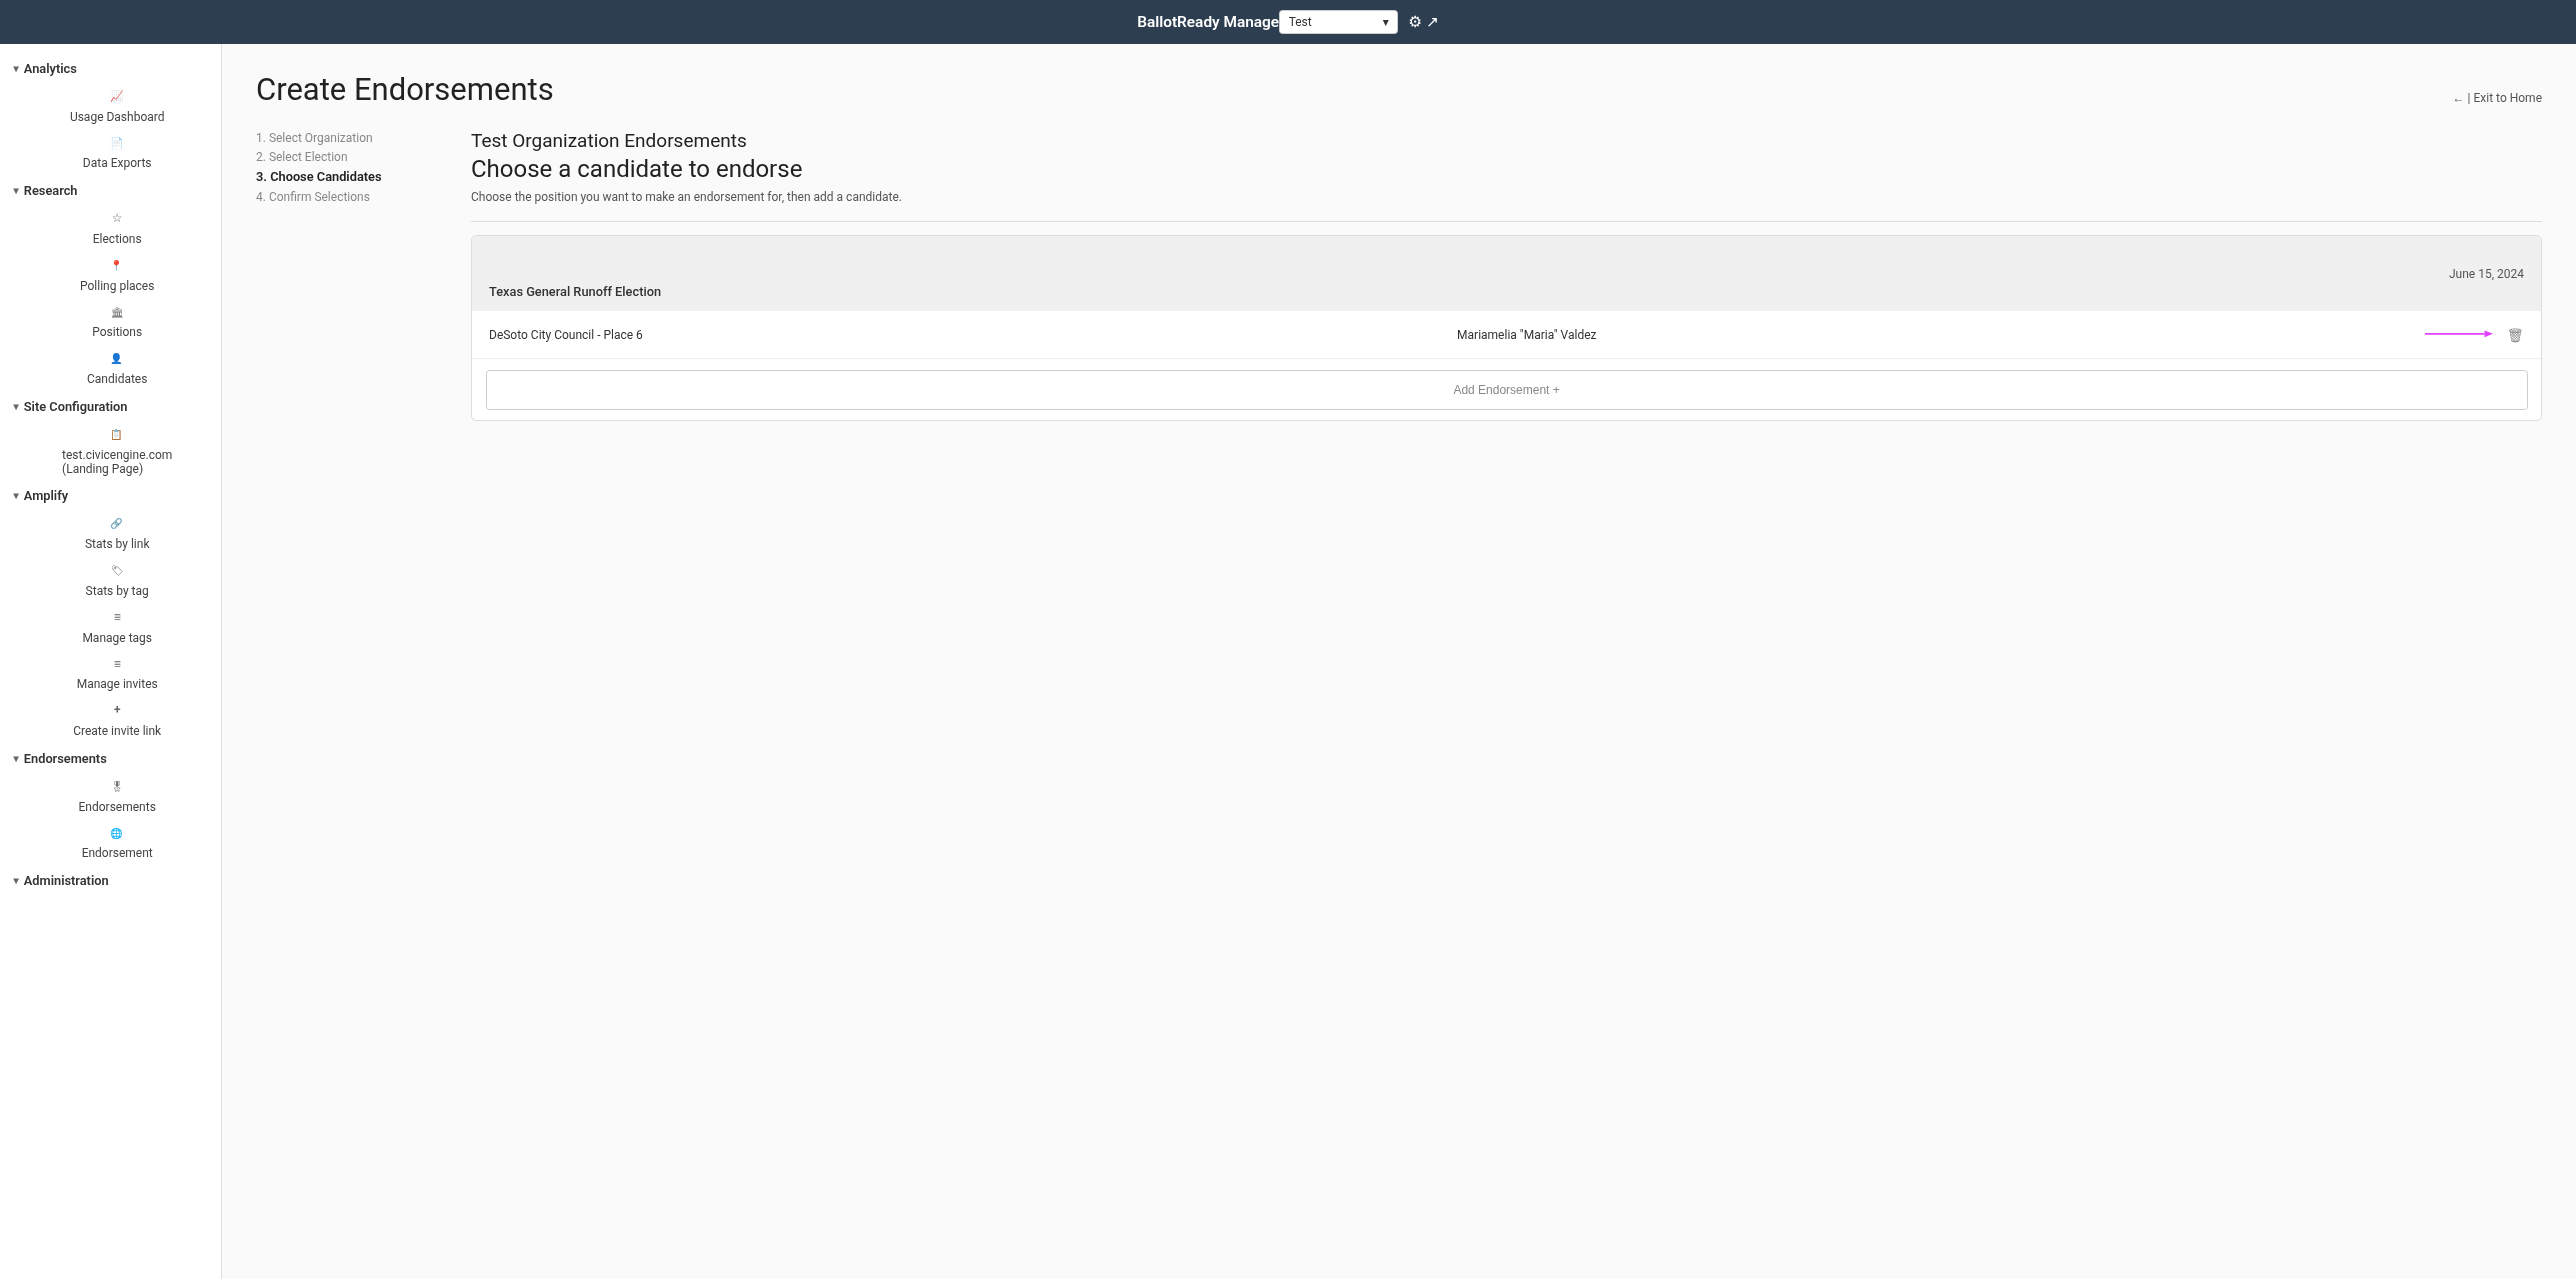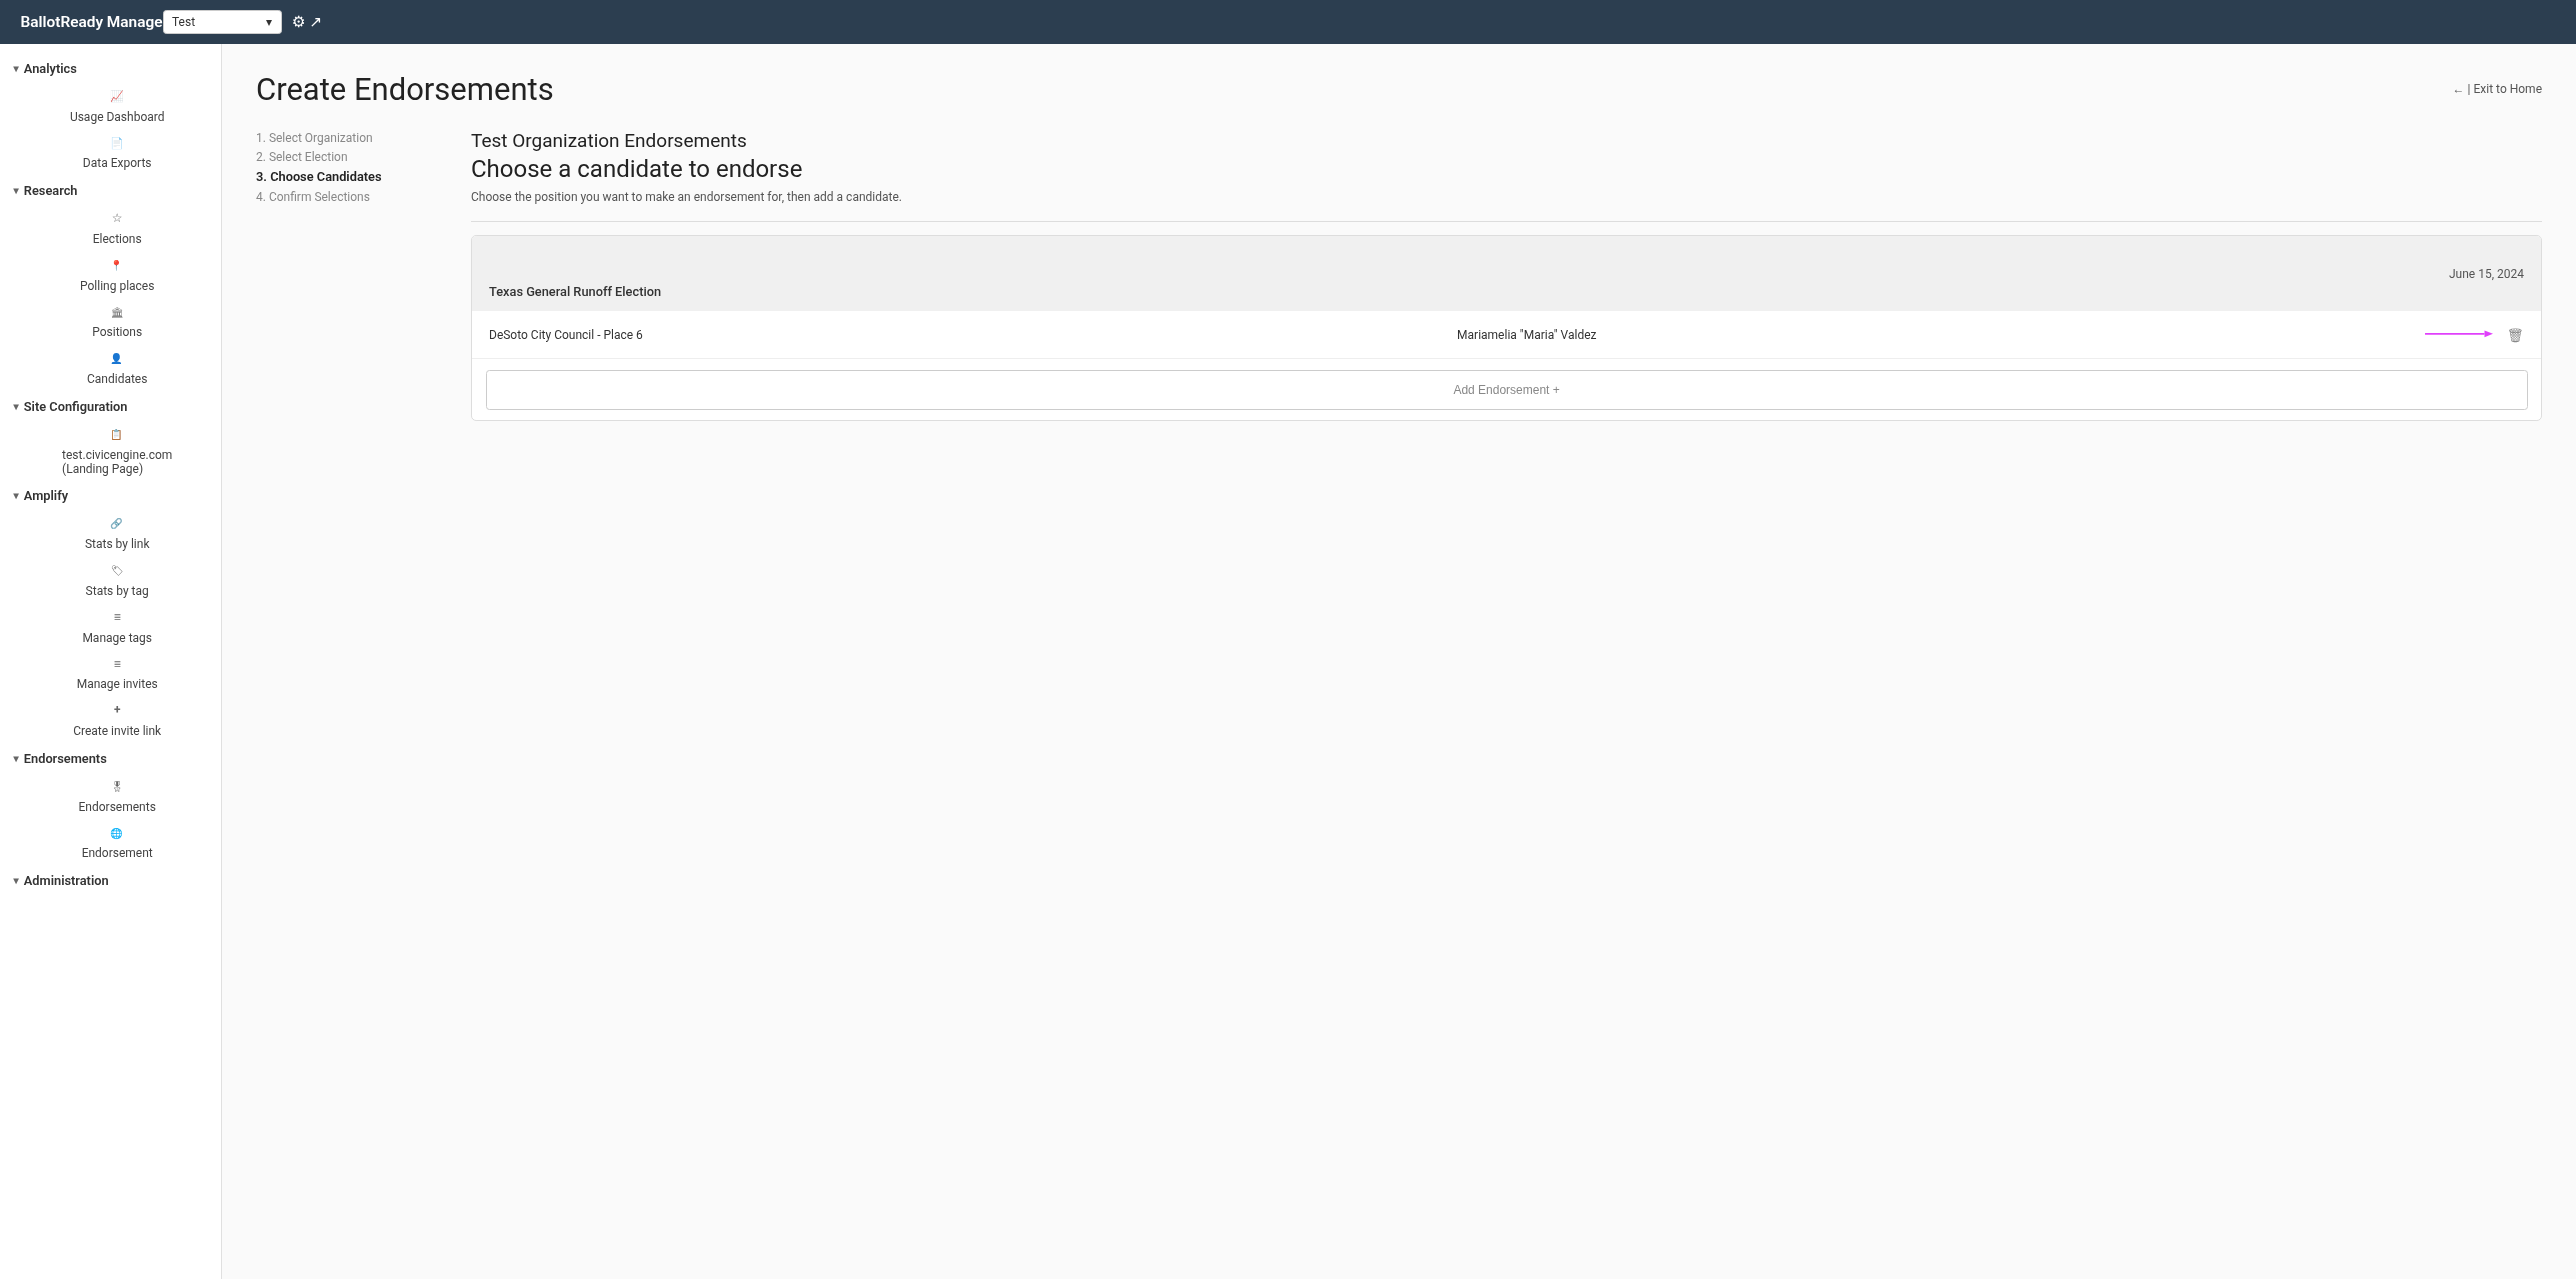--- a/index.html
+++ b/index.html
@@ -4,21 +4,21 @@
   <style>
     * { box-sizing: border-box; margin: 0; padding: 0; }
     body { font-family: -apple-system, BlinkMacSystemFont, 'Segoe UI', Roboto, sans-serif; background: #f5f5f5; height: 100vh; display: flex; flex-direction: column; }
 
     
     .header {
       background: #2c3e50;
       color: white;
       display: flex;
       align-items: center;
-      justify-content: flex-start;
+      justify-content: center;
       padding: 0 20.5px;
       height: 44px;
       flex-shrink: 0;
     }
     .header-title {
       font-size: 15.4px;
       font-weight: 600;
       color: white;
     }
     .header-right {
@@ -109,21 +109,21 @@
     .page-title {
       font-size: 31px;
       font-weight: 400;
       color: #222;
     }
     .exit-link {
       font-size: 12px;
       color: #555;
       text-decoration: none;
       cursor: pointer;
-      margin-top: 11px;
+      margin-top: 20px;
     }
     .stepper-item {
       font-size: 12px;
       color: #888;
       padding: 2.6px 0;
     }
     .stepper-item.active {
       font-weight: 600;
       color: #222;
       font-size: 12.8px;

